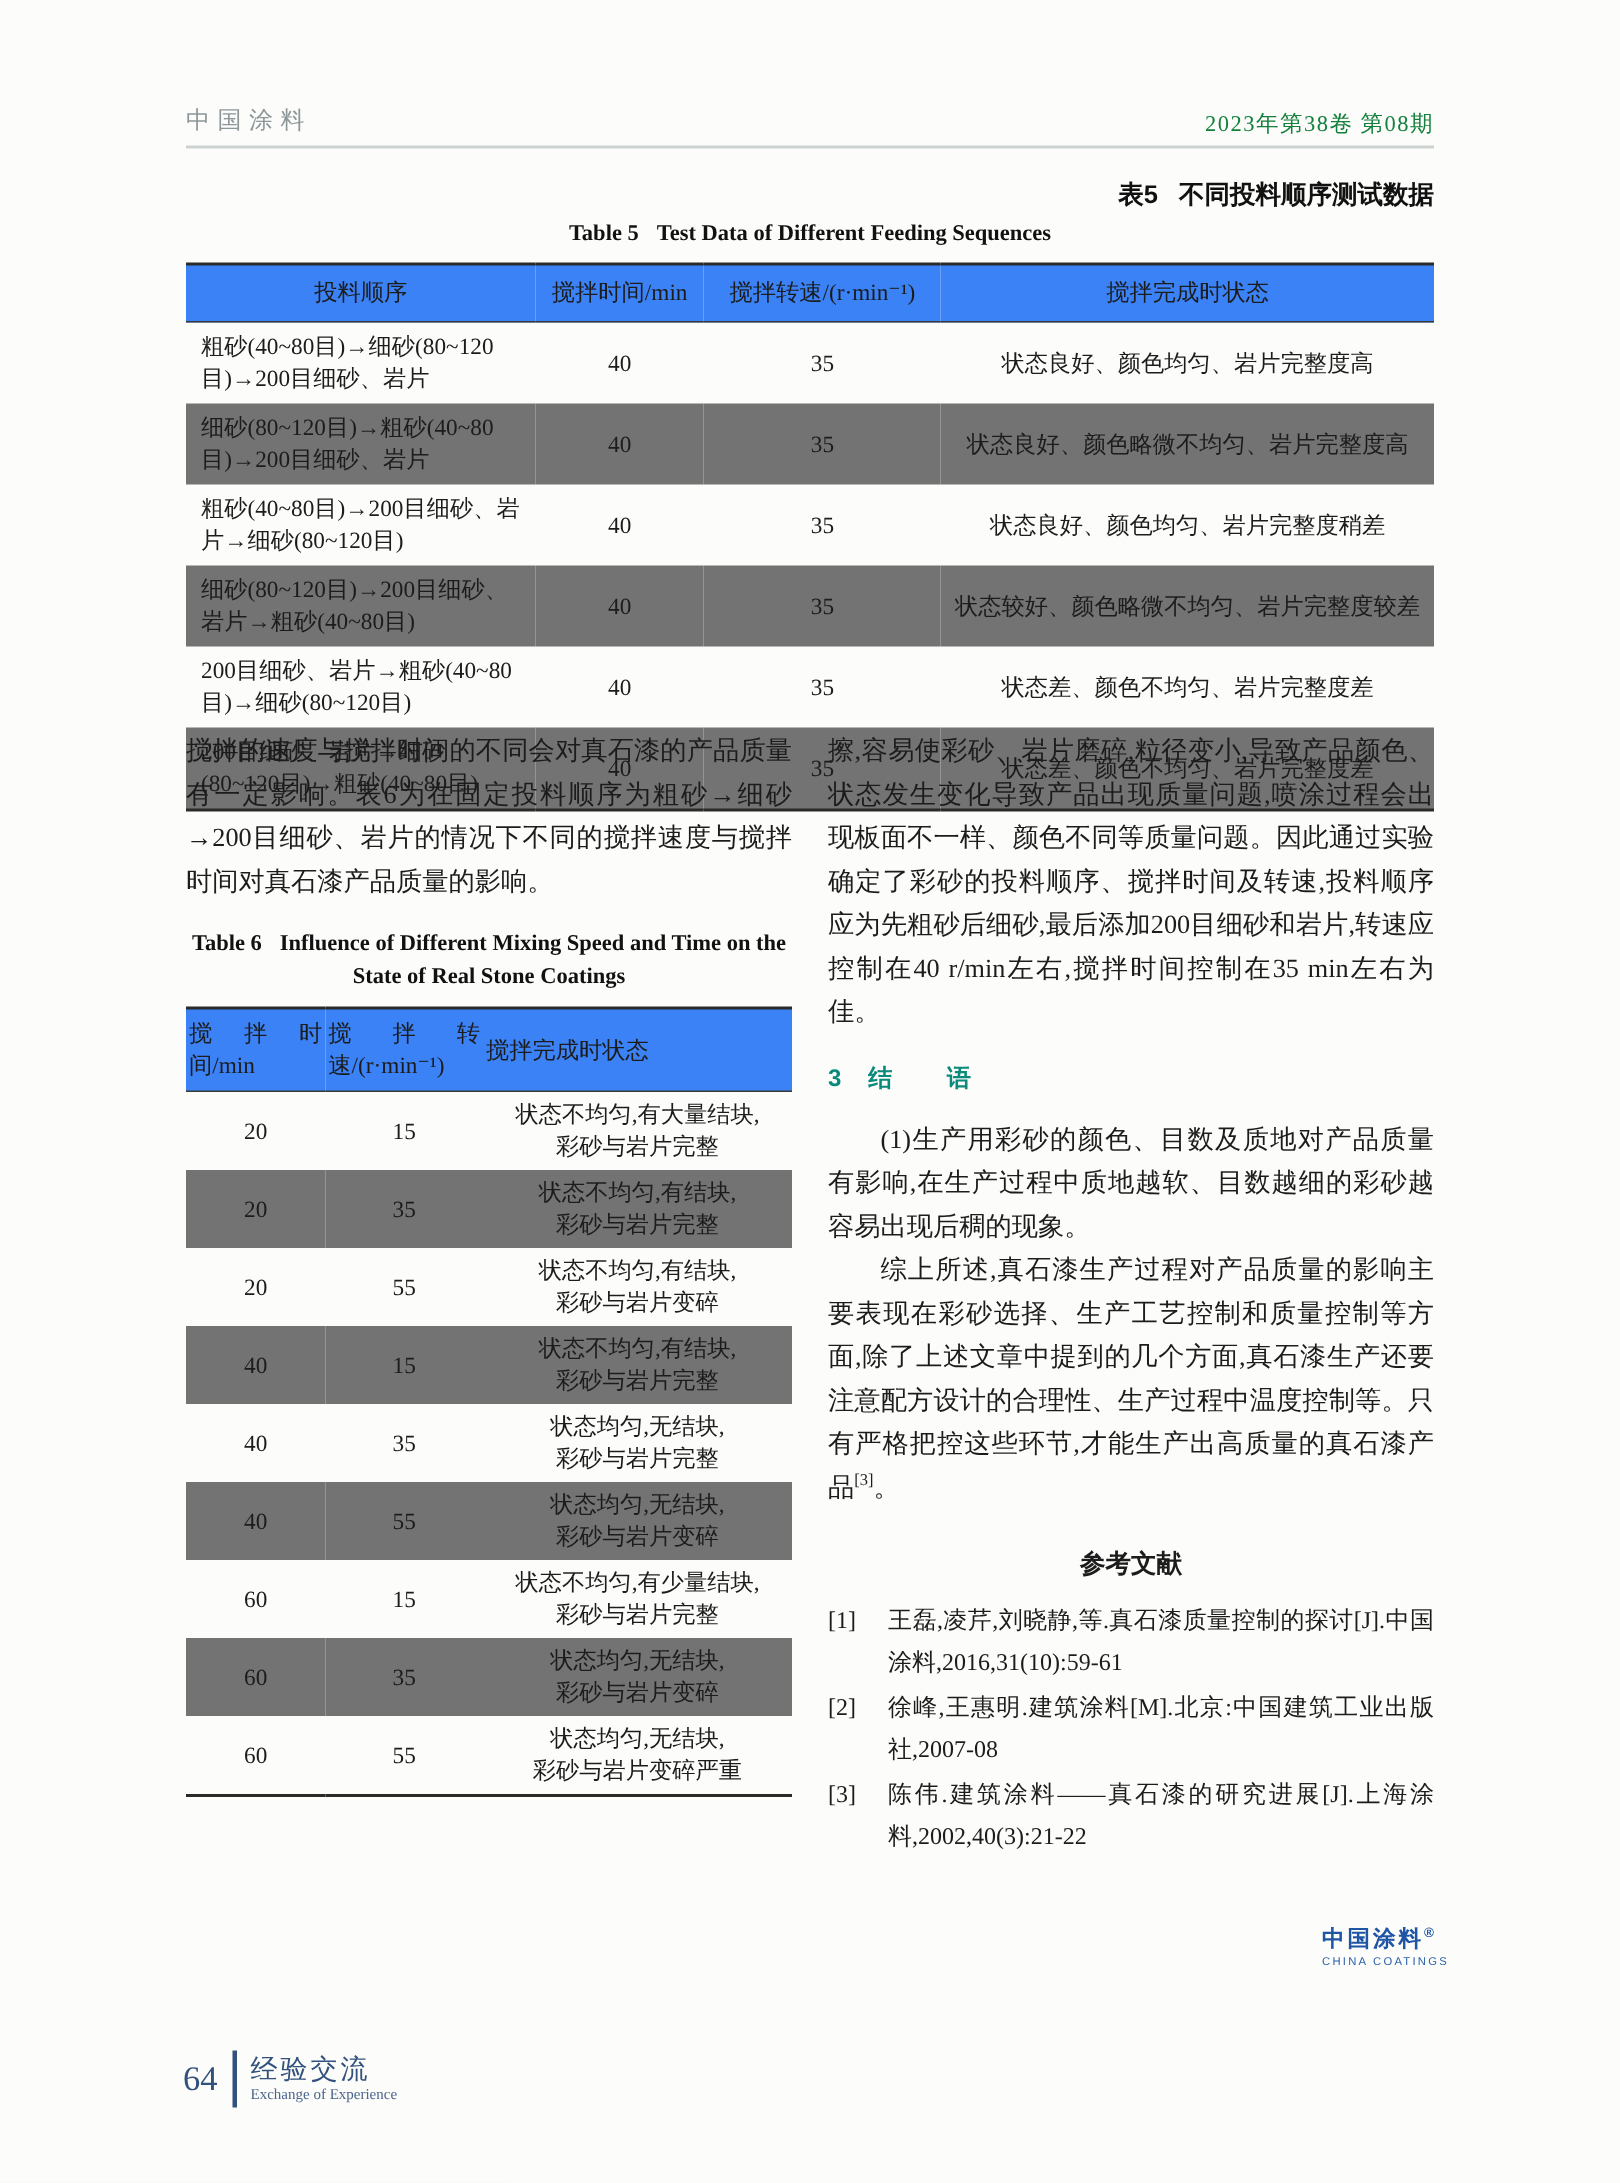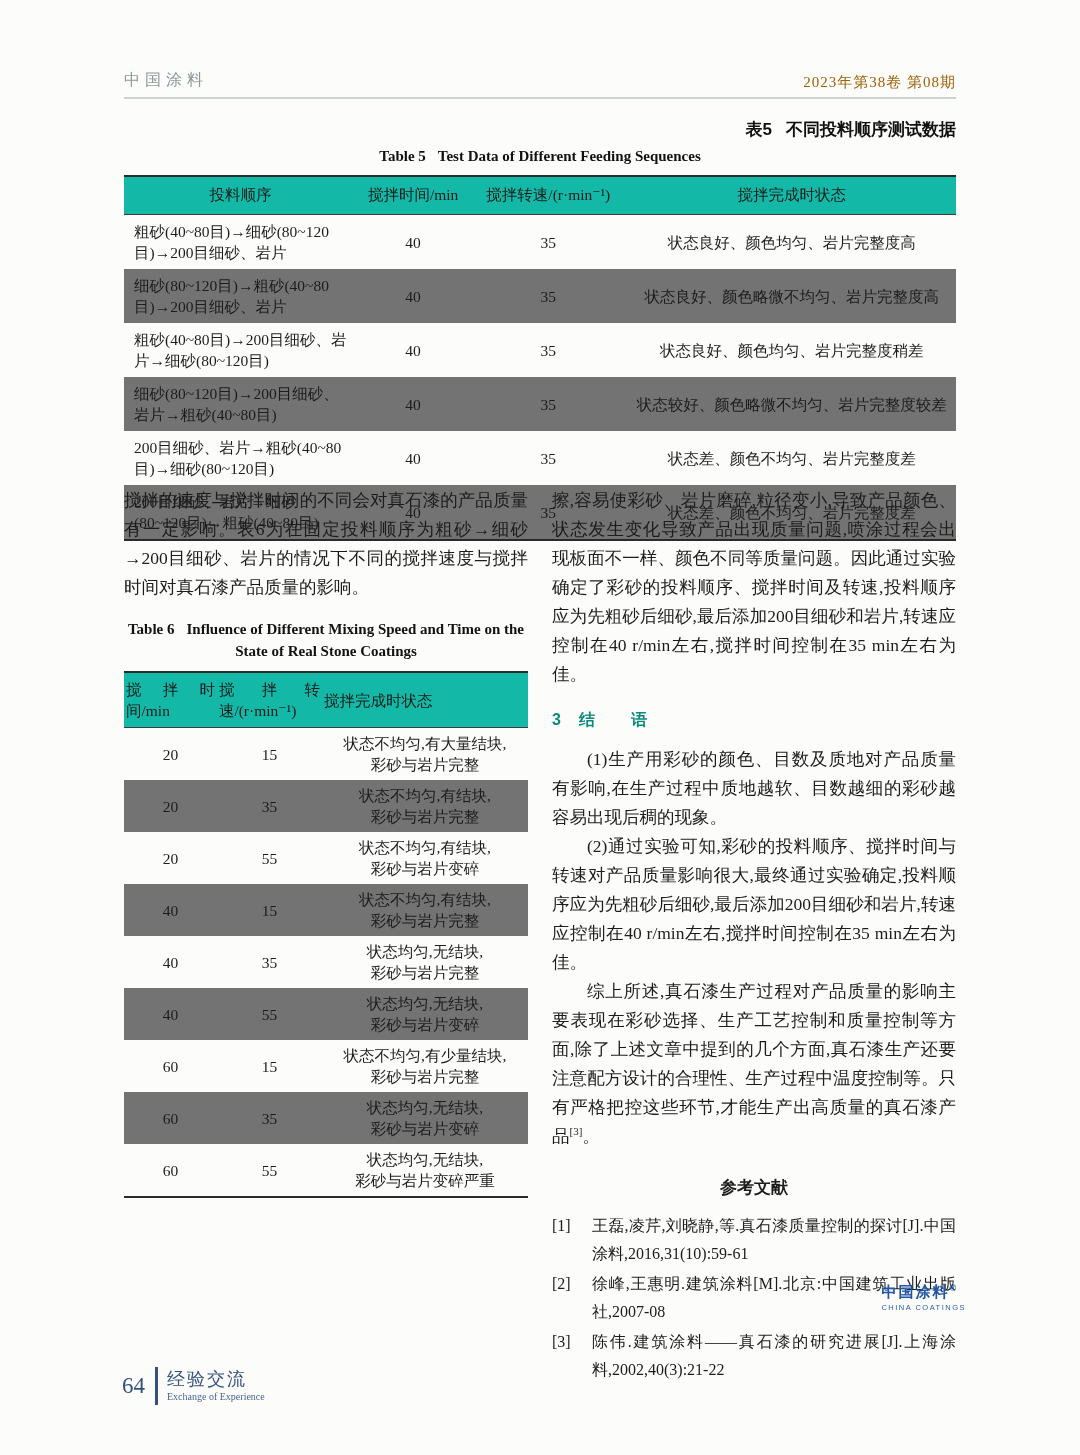--- a/index.html
+++ b/index.html
@@ -13,21 +13,21 @@
 
   
   .runhead{position:absolute;left:124px;right:124px;top:70px;height:30px;}
   .runhead .journal{
     position:absolute;left:0;top:0;
     font-family:"Liberation Sans",sans-serif;
     font-size:16px;letter-spacing:5px;color:#8d979a;
   }
   .runhead .issue{
     position:absolute;right:0;top:3px;
-    font-size:15px;color:#a16207;letter-spacing:1px;
+    font-size:15px;color:#15803d;letter-spacing:1px;
   }
   .runhead .rule{
     position:absolute;left:0;right:0;top:27px;
     border-bottom:2px solid #ccd1d2;
   }
 
   
   .t5wrap{position:absolute;left:124px;top:118px;width:832px;}
   .cap-zh{
     text-align:right;font-family:"Liberation Sans",sans-serif;
@@ -36,21 +36,21 @@
   .cap-zh .cap-label{margin-right:14px;}
   .cap-en{
     text-align:center;font-weight:bold;font-size:15px;margin-top:7px;color:#111;
   }
   .cap-en .cap-label{margin-right:12px;}
   table{
     width:100%;border-collapse:collapse;
     border-top:2.5px solid #2a2a2a;border-bottom:2.5px solid #2a2a2a;
   }
   thead th{
-    background:#14b8a6;font-weight:normal;font-size:15.5px;
+    background:#3b82f6;font-weight:normal;font-size:15.5px;
     padding:8px 4px;border-bottom:1.5px solid #3a3a3a;
   }
   tbody td{
     font-size:15.5px;line-height:21px;text-align:center;
     padding:6px 8px;vertical-align:middle;
   }
   tbody tr.alt{background:#737373;}
   .t5 tbody td:first-child{text-align:left;padding-left:10px;}
   .t5{margin-top:10px;}
 
@@ -271,21 +271,20 @@
     </div>
 
     <div class="col">
       <p>擦,容易使彩砂、岩片磨碎,粒径变小,导致产品颜色、状态发生变化导致产品出现质量问题,喷涂过程会出现板面不一样、颜色不同等质量问题。因此通过实验确定了彩砂的投料顺序、搅拌时间及转速,投料顺序应为先粗砂后细砂,最后添加200目细砂和岩片,转速应控制在40 r/min左右,搅拌时间控制在35 min左右为佳。</p>
 
       <div class="sec-head">
         <span class="sec-num">3</span><span class="sec-title">结 语</span>
       </div>
 
       <p class="indent">(1)生产用彩砂的颜色、目数及质地对产品质量有影响,在生产过程中质地越软、目数越细的彩砂越容易出现后稠的现象。</p>
-      <p class="indent">(2)通过实验可知,彩砂的投料顺序、搅拌时间与转速对产品质量影响很大,最终通过实验确定,投料顺序应为先粗砂后细砂,最后添加200目细砂和岩片,转速应控制在40 r/min左右,搅拌时间控制在35 min左右为佳。</p>
       <p class="indent"><span>综上所述,真石漆生产过程对产品质量的影响主要表现在彩砂选择、生产工艺控制和质量控制等方面,除了上述文章中提到的几个方面,真石漆生产还要注意配方设计的合理性、生产过程中温度控制等。只有严格把控这些环节,才能生产出高质量的真石漆产品</span><sup>[3]</sup><span>。</span></p>
 
       <div class="refs-title">参考文献</div>
       <div>
           <div class="ref-item">
             <span class="ref-no">[1]</span>
             <span class="ref-text">王磊,凌芹,刘晓静,等.真石漆质量控制的探讨[J].中国涂料,2016,31(10):59-61</span>
           </div>
           <div class="ref-item">
             <span class="ref-no">[2]</span>

